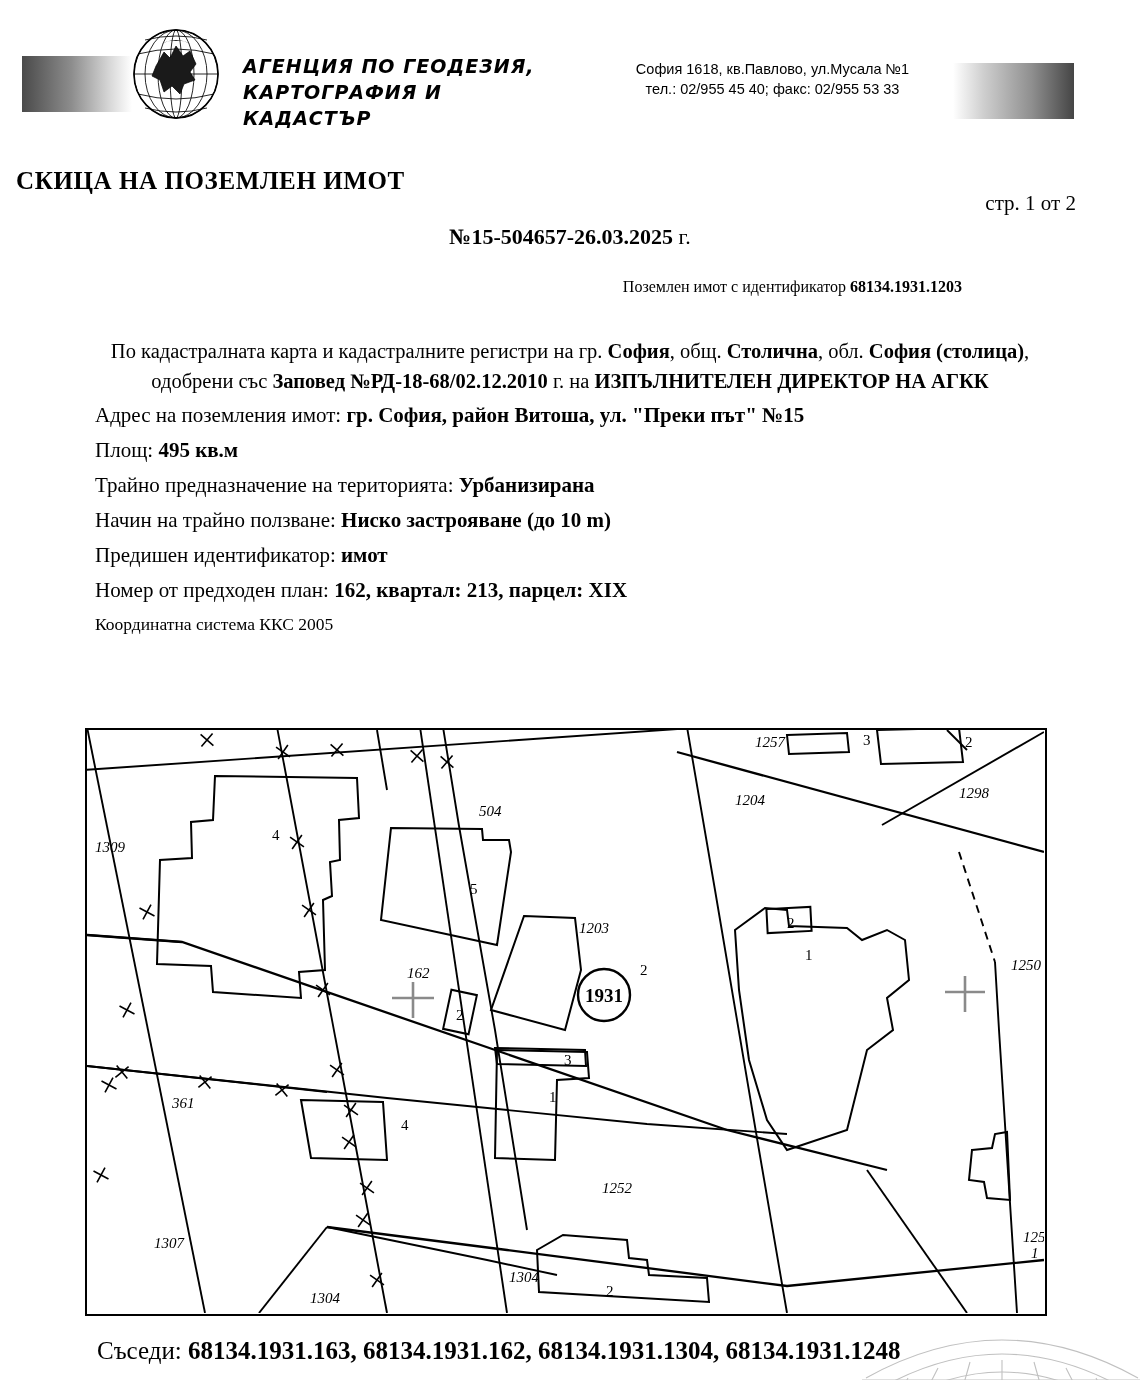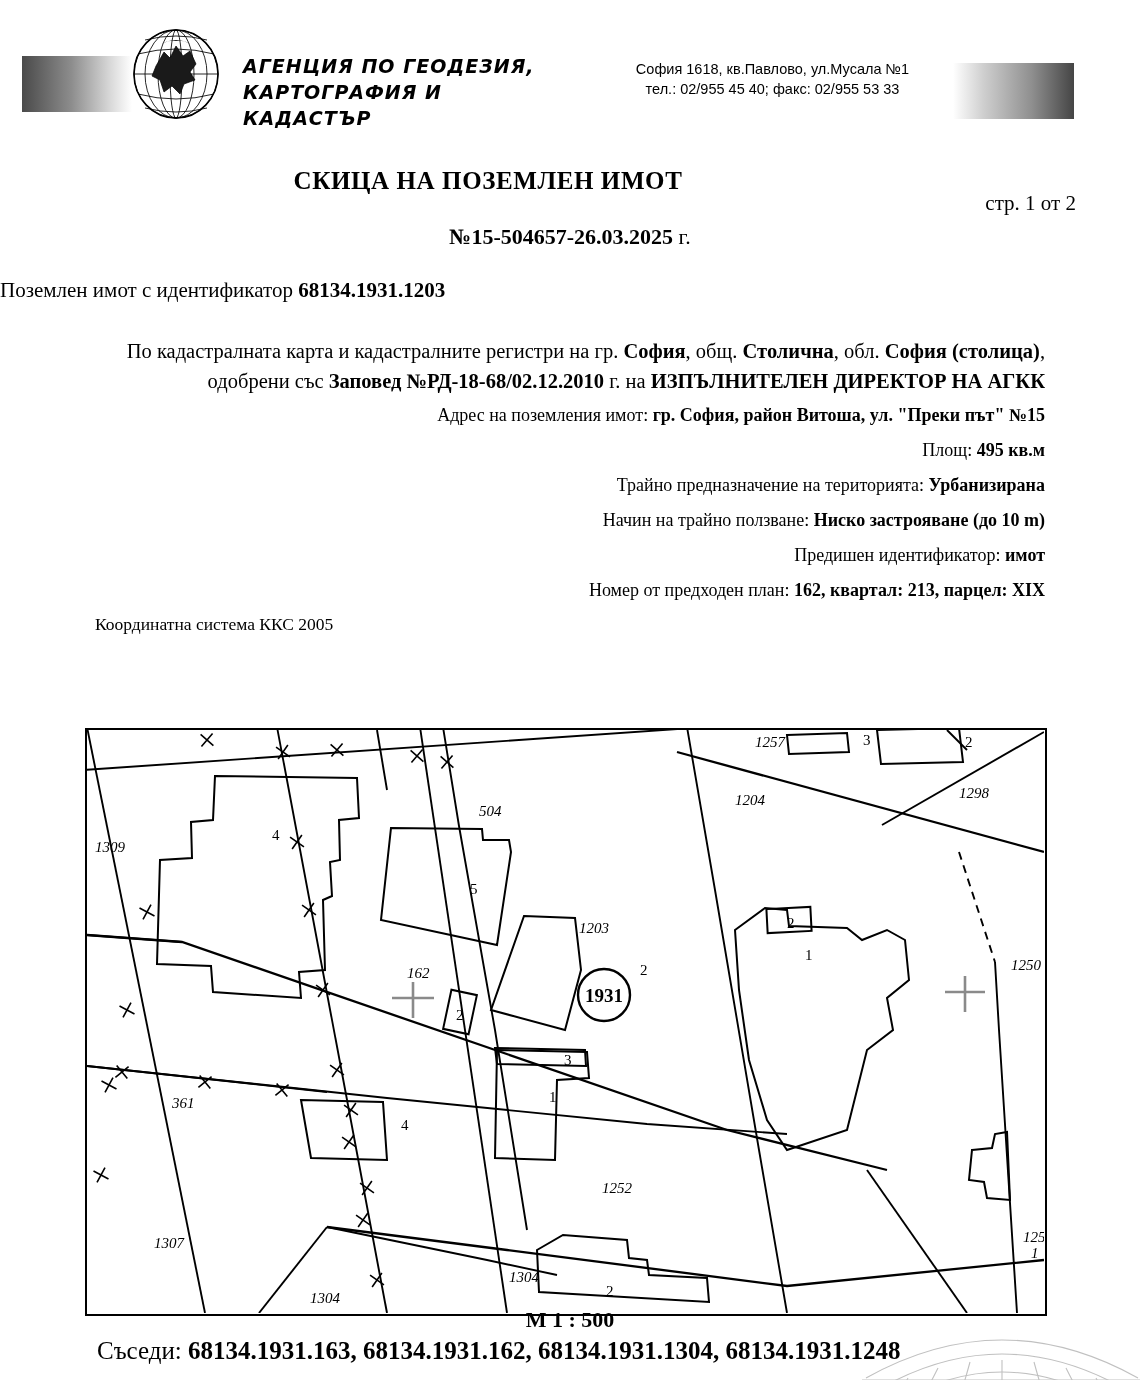--- a/index.html
+++ b/index.html
@@ -30,38 +30,38 @@
   .contacts{
     position:absolute;left:600px;top:60px;width:345px;
     font-family:"Liberation Sans","DejaVu Sans",sans-serif;
     font-size:14.5px;line-height:19.5px;text-align:center;
   }
   .contacts .small{font-size:13.2px;letter-spacing:.1px;}
 
   
   .page-of{position:absolute;right:64px;top:150px;font-size:21px;margin-top:41px;}
   .doc-title{
-    position:absolute;left:0;top:167px;width:976px;text-align:center;
+    position:absolute;left:16px;top:167px;width:976px;text-align:left;
     font-weight:bold;font-size:25px;letter-spacing:.6px;
   }
   .doc-number{
     position:absolute;left:0;top:224px;width:1140px;text-align:center;
     font-weight:bold;font-size:22px;
   }
   .doc-number .suffix{font-weight:normal;}
   .ident-line{
-    position:absolute;left:0;top:278px;width:962px;text-align:left;font-size:21px;
+    position:absolute;left:0;top:278px;width:962px;text-align:right;font-size:16px;
   }
   .ident-line b{font-weight:bold;}
 
   
   .body-text{position:absolute;left:95px;top:336px;width:950px;font-size:20.5px;}
-  .para{line-height:30px;margin-bottom:2px;text-align:right;}
+  .para{line-height:30px;margin-bottom:2px;text-align:center;}
   .para b{font-weight:bold;}
-  .field{line-height:35px;font-size:18px;text-align:right;}
+  .field{line-height:35px;font-size:21px;}
   .field b{font-weight:bold;}
   .coord-sys{font-size:17.5px;line-height:24px;margin-top:4px;}
 
   
   .map-frame{
     position:absolute;left:85px;top:728px;width:962px;height:588px;
     border:2.5px solid #000;background:#fff;box-sizing:border-box;overflow:hidden;
   }
   .map-frame svg{display:block;}
   .maplabel{
@@ -317,21 +317,20 @@
         <text class="bldlabel" x="718" y="230">1</text>
         <text class="bldlabel" x="553" y="245">2</text>
         <text class="bldlabel" x="477" y="335">3</text>
         <text class="bldlabel" x="462" y="372">1</text>
         <text class="bldlabel" x="314" y="400">4</text>
         <text class="bldlabel" x="519" y="566">2</text>
       </g>
     </svg>
   </div>
 
-  <div class="scale">M 1 : 500</div>
 
   <div class="neighbors"><span>Съседи: </span><b>68134.1931.163, 68134.1931.162, 68134.1931.1304, 68134.1931.1248</b></div>
 
   <div class="watermark">
     <svg width="280" height="130" viewBox="0 0 280 130">
       <g stroke="#8d8d8d" stroke-width="1.1" fill="none">
         <path d="M4 58 Q140 -18 276 58"></path>
         <path d="M12 72 Q140 -4 268 72"></path>
         <path d="M22 90 Q140 14 258 90"></path>
         <path d="M34 112 Q140 38 246 112"></path>

